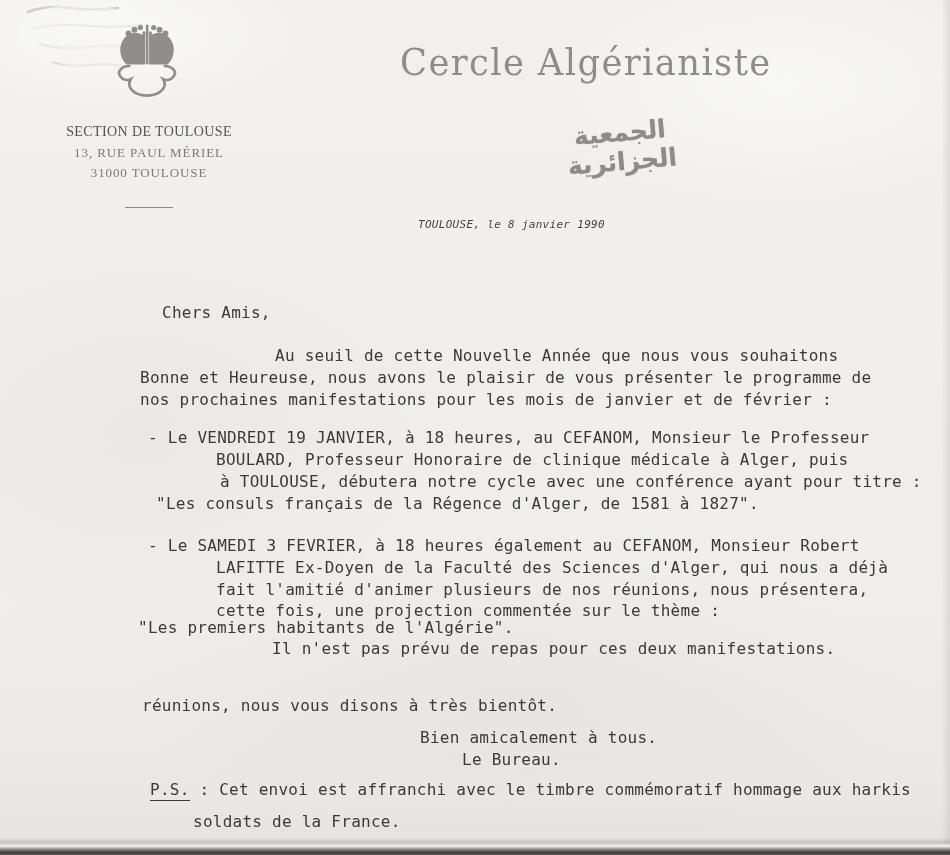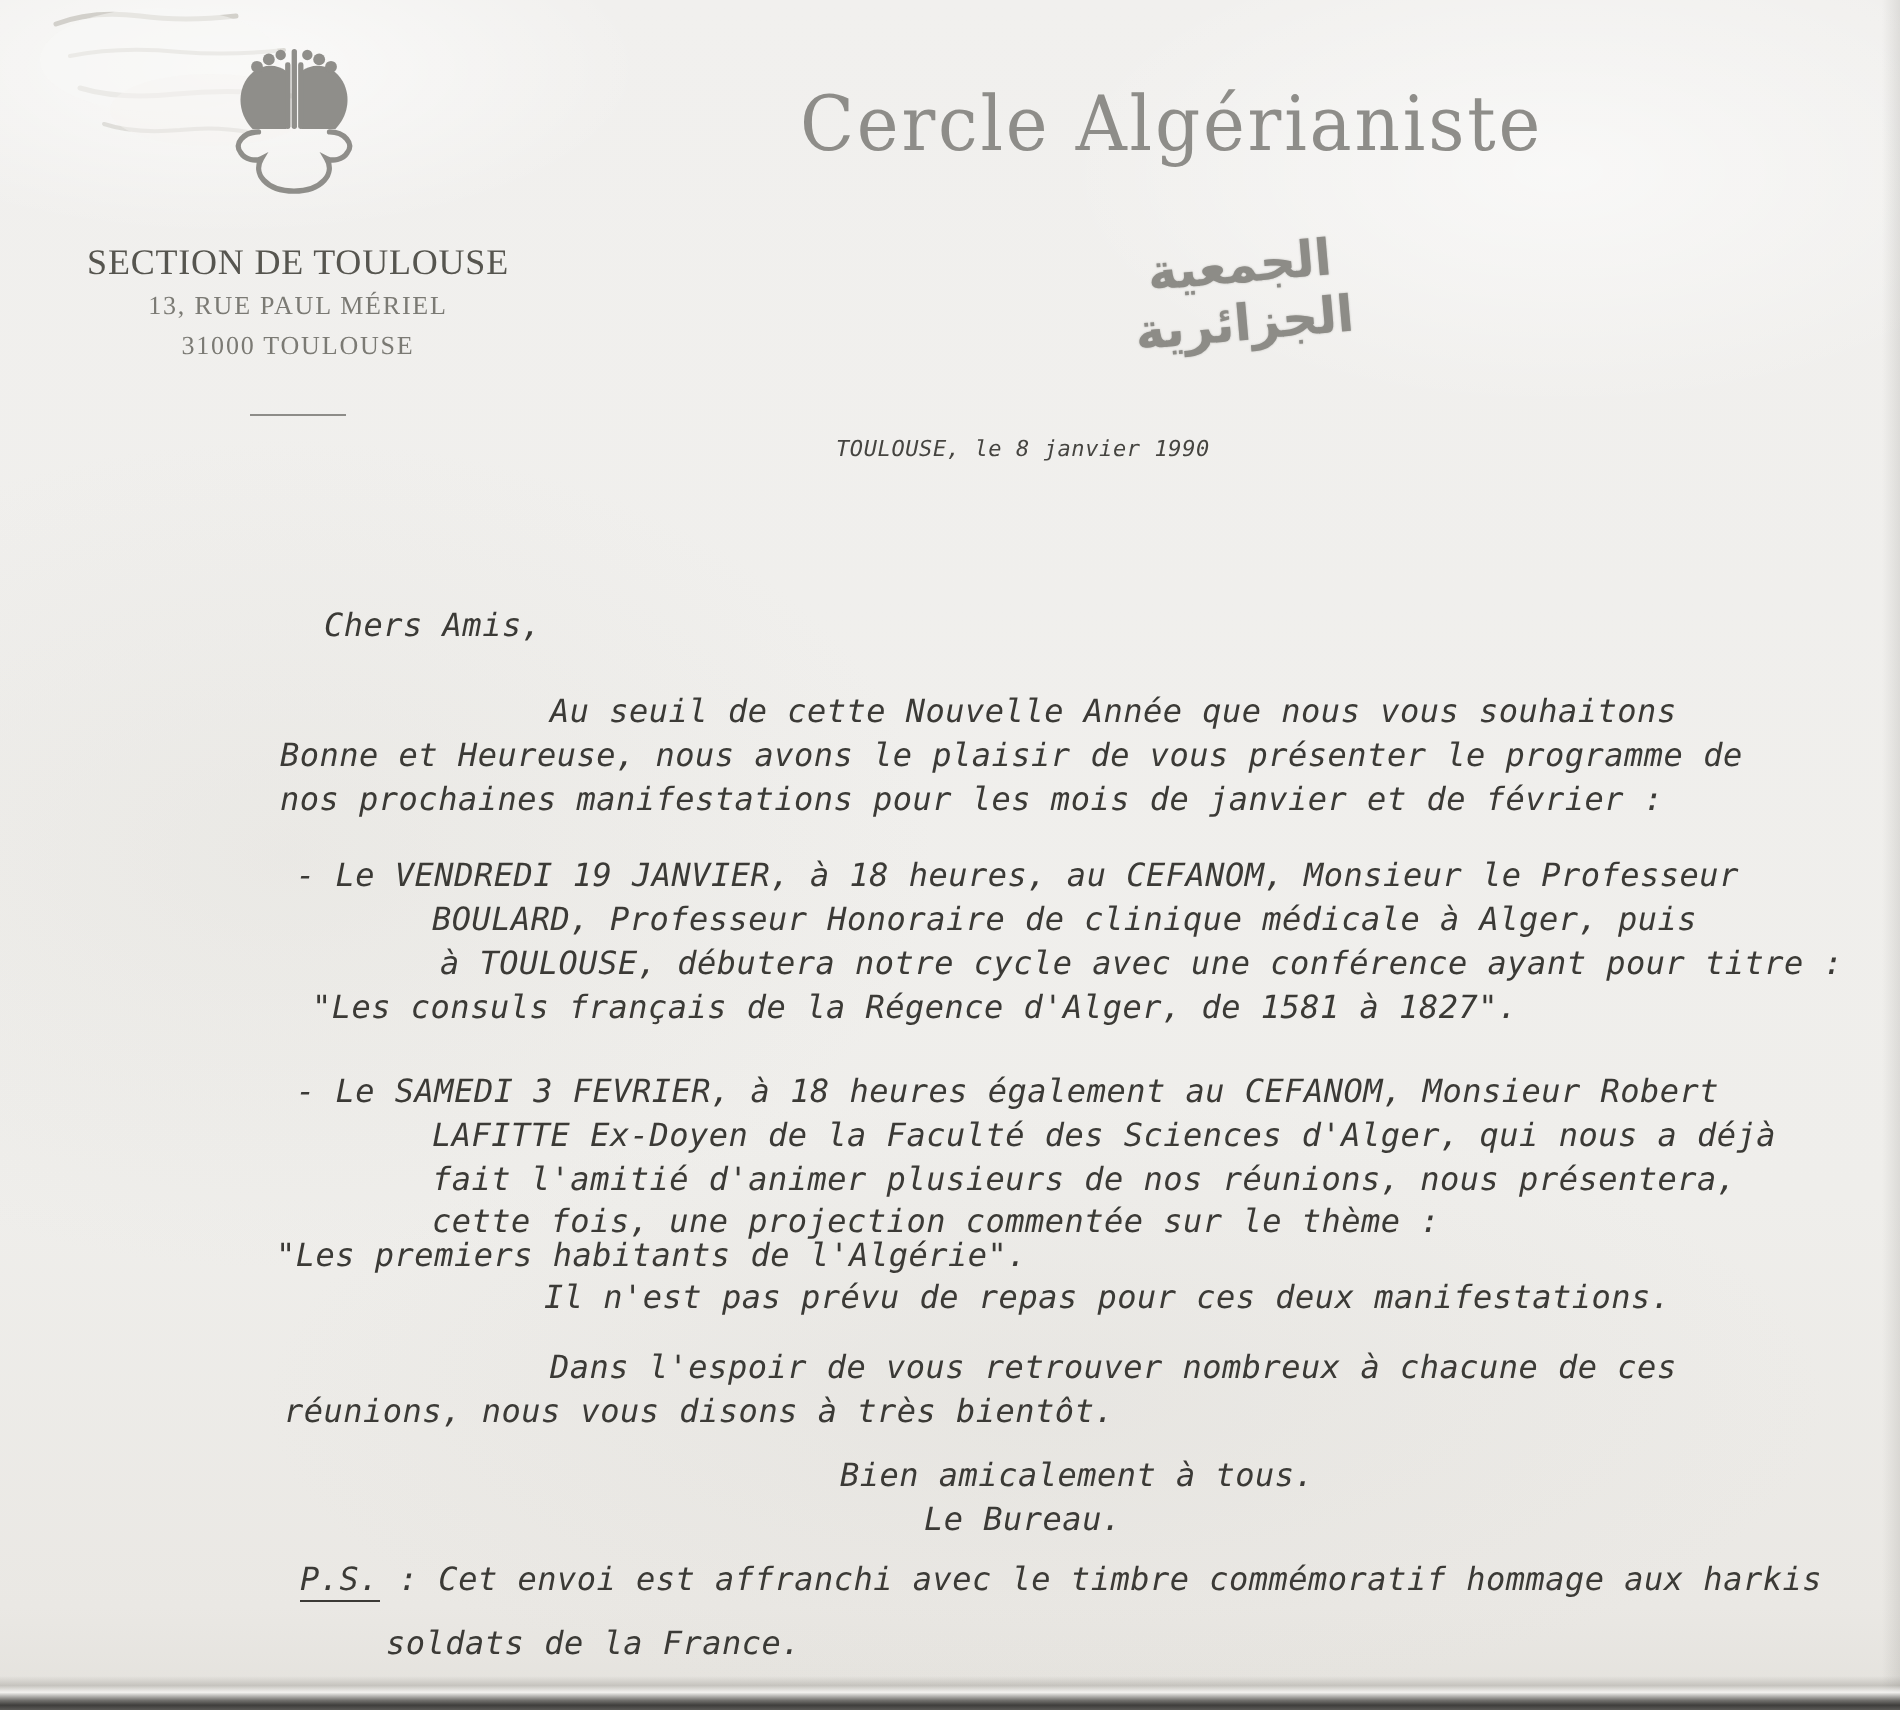--- a/index.html
+++ b/index.html
@@ -12,35 +12,35 @@
       radial-gradient(ellipse 500px 320px at 15% 50%, rgba(221,219,213,.30), transparent 65%),
       radial-gradient(ellipse 650px 260px at 55% 82%, rgba(222,220,215,.35), transparent 60%),
       radial-gradient(ellipse 300px 120px at 12% 4%, rgba(255,255,255,.7), transparent 70%),
       linear-gradient(180deg,#f1f0ee 0%,#efeeeb 70%,#eae8e4 94%,#e3e1dc 100%);
     font-family:"DejaVu Sans Mono", monospace;
   }
   
   .logo{position:absolute;left:110px;top:22px;}
   .letterhead{position:absolute;left:38px;top:120px;width:222px;text-align:center;
     font-family:"Liberation Serif", serif;}
-  .lh-section{font-size:18px;line-height:23px;color:#56554f;letter-spacing:.4px;}
+  .lh-section{font-size:14px;line-height:23px;color:#56554f;letter-spacing:.4px;}
   .lh-addr{font-size:13px;line-height:20px;color:#7b7a74;letter-spacing:.9px;}
   .lh-rule{width:48px;border-top:1.5px solid #8d8c88;margin:24px auto 0 auto;}
   .org-title{position:absolute;left:400px;top:40px;
     font-family:"DejaVu Serif", serif;font-size:38px;font-weight:400;
     letter-spacing:1.5px;color:#8e8d89;transform:scaleX(.93);transform-origin:left top;
     white-space:nowrap;}
   .arabic{position:absolute;left:536px;top:118px;width:170px;text-align:center;
     font-family:"DejaVu Sans", sans-serif;font-size:25px;font-weight:bold;
     color:#8d8c87;transform:rotate(-5deg);letter-spacing:1px;
     text-shadow:0 0 1px rgba(141,140,135,.6);}
   .dateline{position:absolute;left:418px;top:218px;
     font-style:italic;font-size:11px;color:#454440;letter-spacing:.3px;white-space:pre;}
   
-  .tw{position:absolute;font-style:italic;font-size:16px;line-height:22px;
+  .tw{position:absolute;font-size:16px;line-height:22px;
     color:#3b3a36;letter-spacing:.25px;white-space:pre;text-align:right;}
   .ps-label{border-bottom:1.4px solid #3b3a36;padding-bottom:1px;}
   
   .damage{position:absolute;left:10px;top:0;}
   .edge-right{position:absolute;top:0;right:0;width:9px;height:100%;
     background:linear-gradient(90deg, rgba(120,118,112,0), rgba(120,118,112,.16));}
   .edge-bottom{position:absolute;left:0;bottom:0;width:100%;height:17px;
     background:linear-gradient(180deg,
       rgba(140,138,132,0) 0%, rgba(140,138,132,.35) 28%,
       rgba(246,245,243,.85) 48%, rgba(106,105,102,.95) 72%,
@@ -105,21 +105,20 @@
   <div class="tw" style="left:156px;top:493px;">"Les consuls français de la Régence d'Alger, de 1581 à 1827".</div>
 
   <div class="tw" style="left:148px;top:535px;">- Le SAMEDI 3 FEVRIER, à 18 heures également au CEFANOM, Monsieur Robert</div>
   <div class="tw" style="left:216px;top:557px;">LAFITTE Ex-Doyen de la Faculté des Sciences d'Alger, qui nous a déjà</div>
   <div class="tw" style="left:216px;top:579px;">fait l'amitié d'animer plusieurs de nos réunions, nous présentera,</div>
   <div class="tw" style="left:216px;top:600px;">cette fois, une projection commentée sur le thème :</div>
   <div class="tw" style="left:138px;top:617px;">"Les premiers habitants de l'Algérie".</div>
 
   <div class="tw" style="left:272px;top:638px;">Il n'est pas prévu de repas pour ces deux manifestations.</div>
 
-  <div class="tw" style="left:275px;top:673px;">Dans l'espoir de vous retrouver nombreux à chacune de ces</div>
   <div class="tw" style="left:142px;top:695px;">réunions, nous vous disons à très bientôt.</div>
 
   <div class="tw" style="left:420px;top:727px;">Bien amicalement à tous.</div>
   <div class="tw" style="left:462px;top:749px;">Le Bureau.</div>
 
   <div class="tw" style="left:150px;top:779px;"><span class="ps-label">P.S.</span><span> : Cet envoi est affranchi avec le timbre commémoratif hommage aux harkis</span></div>
   <div class="tw" style="left:193px;top:801px;margin-top:10px;">soldats de la France.</div>
 
   <div class="edge-right"></div>
   <div class="edge-bottom"></div>

